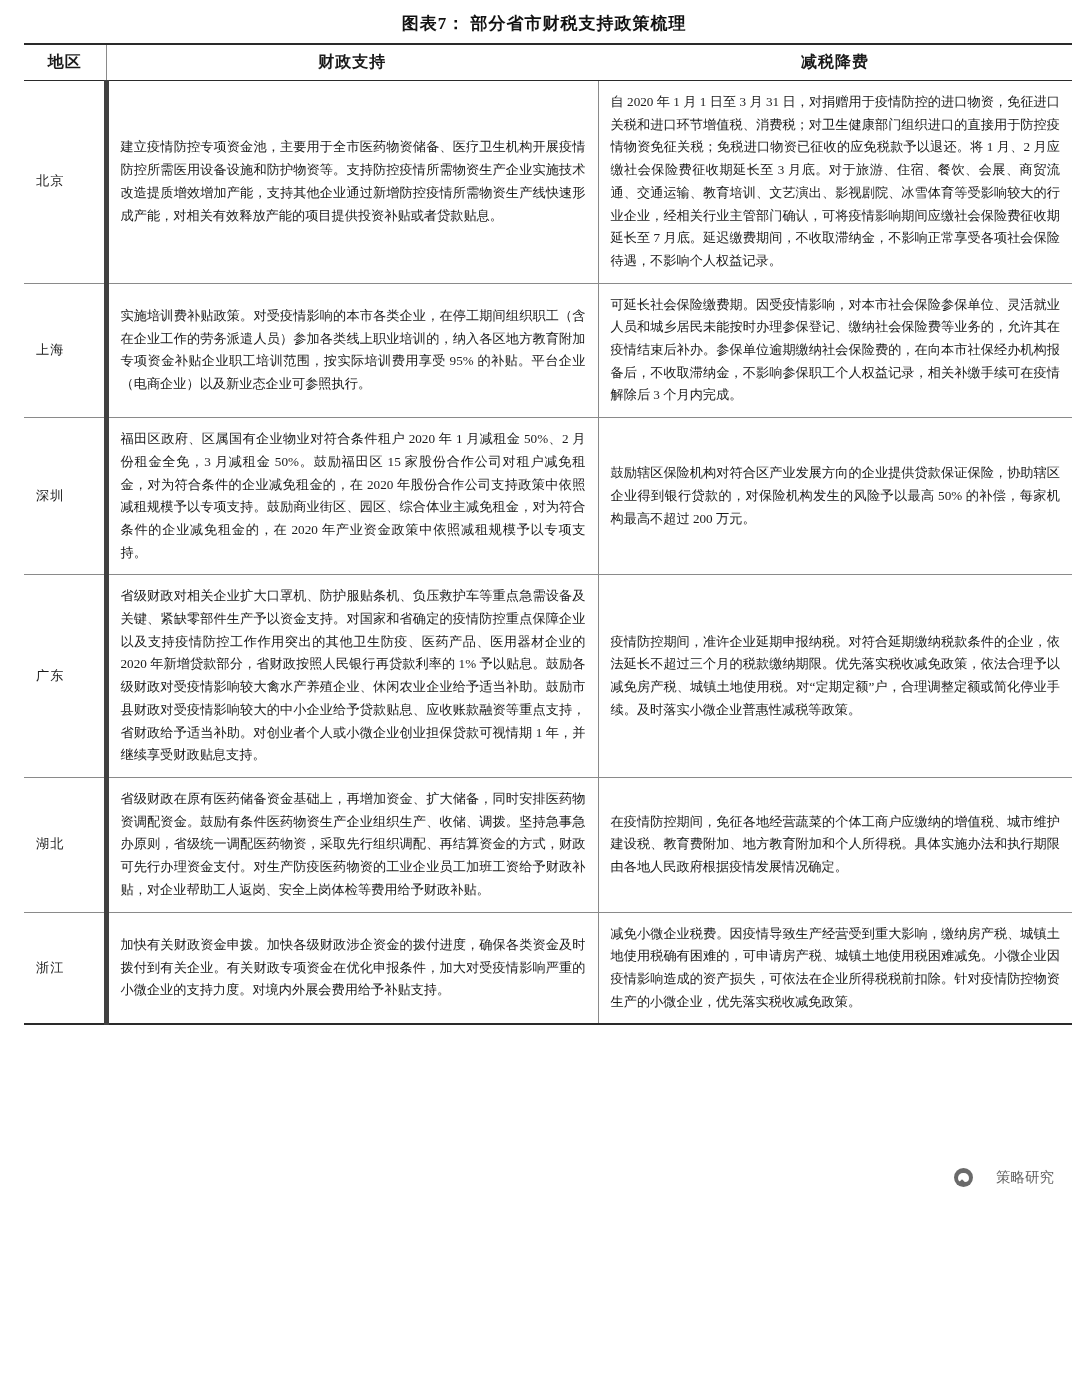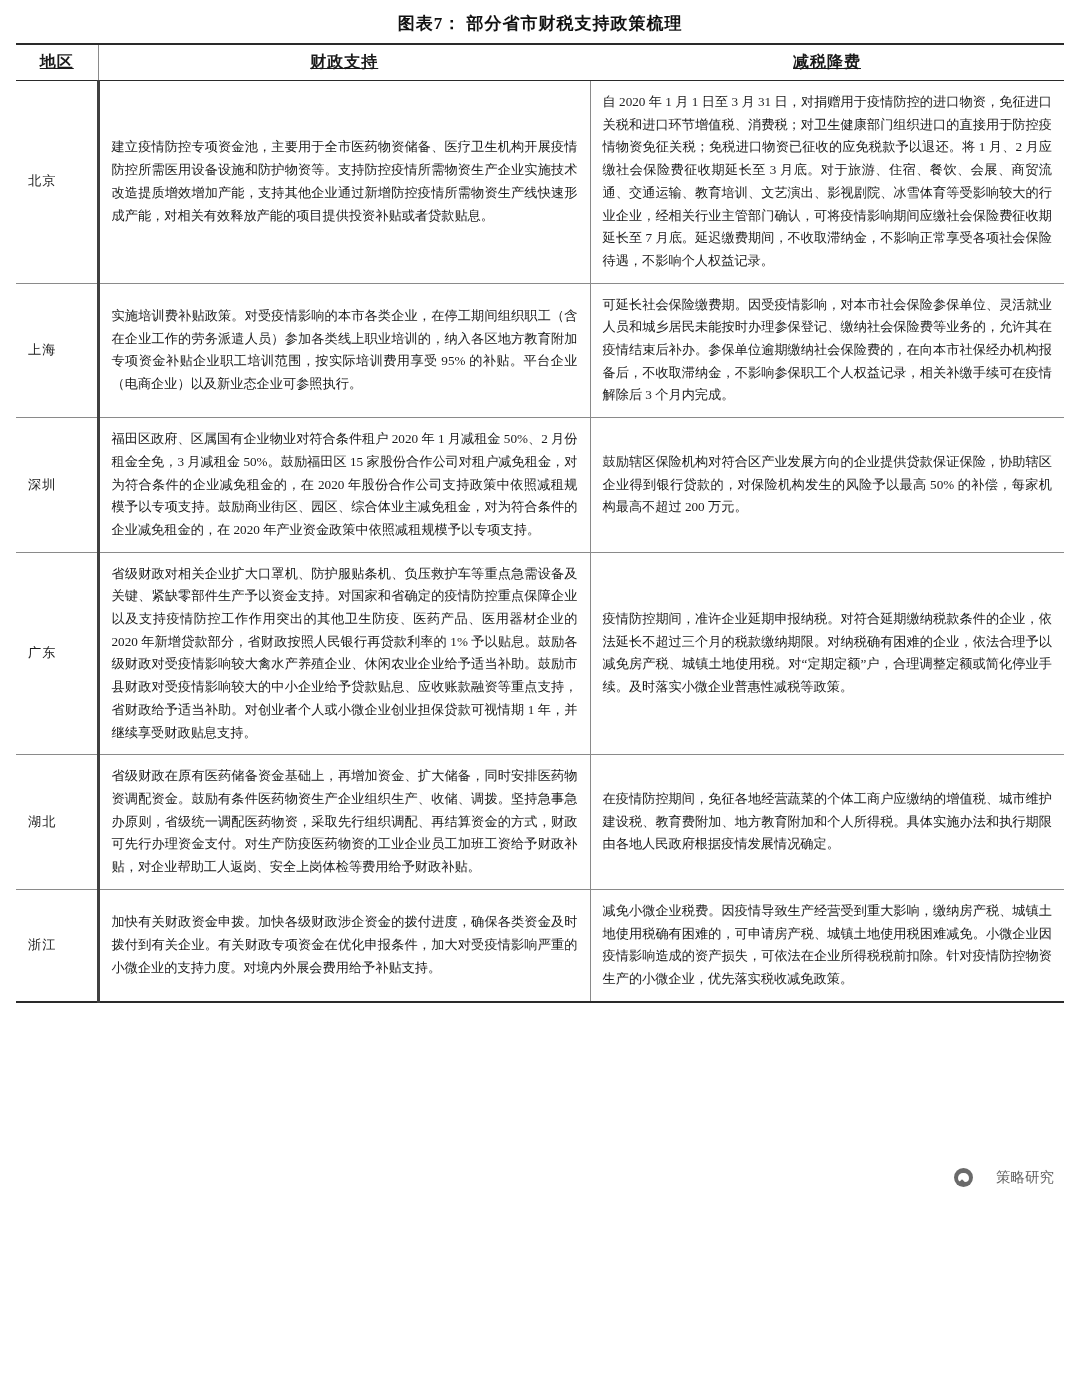--- a/index.html
+++ b/index.html
@@ -12,21 +12,21 @@
     height: 1397px;
     font-family: "Liberation Serif", "DejaVu Serif", serif;
     color: #1a1a1a;
     position: relative;
     overflow: hidden;
   }
   .page {
     width: 1080px;
     height: 1209px;
     box-sizing: border-box;
-    padding: 6px 16px 0 16px;
+    padding: 6px 16px 0 24px;
     position: relative;
   }
   .title {
     text-align: center;
     font-size: 17px;
     font-weight: bold;
     letter-spacing: 1px;
     padding: 6px 0 8px 0;
     color: #111;
   }
@@ -37,42 +37,41 @@
     border-top: 2px solid #2a2a2a;
     border-bottom: 2px solid #2a2a2a;
   }
   table.policy th {
     font-size: 16px;
     font-weight: bold;
     text-align: center;
     padding: 7px 4px;
     border-bottom: 1.5px solid #2a2a2a;
     letter-spacing: 1px;
-    text-decoration: underline;
   }
   table.policy td {
     vertical-align: middle;
     padding: 10px 12px;
     font-size: 13.2px;
     line-height: 1.72;
     border-bottom: 1px solid #8a8a8a;
     text-align: justify;
     text-justify: inter-ideograph;
   }
   table.policy tr:last-child td {
     border-bottom: none;
   }
   col.c-region { width: 82px; }
   col.c-fiscal { width: 492px; }
   col.c-tax    { width: 474px; }
 
   td.region {
     text-align: center;
     font-size: 14px;
-    border-right: 3px solid #404040;
+    border-right: 5px solid #404040;
     padding: 6px 2px;
     letter-spacing: 1px;
   }
   th.region {
     border-right: 1px solid #8a8a8a;
   }
   td.fiscal {
     border-right: 1px solid #8a8a8a;
   }
   td.tax {
@@ -157,21 +156,21 @@
         <td class="tax">可延长社会保险缴费期。因受疫情影响，对本市社会保险参保单位、灵活就业人员和城乡居民未能按时办理参保登记、缴纳社会保险费等业务的，允许其在疫情结束后补办。参保单位逾期缴纳社会保险费的，在向本市社保经办机构报备后，不收取滞纳金，不影响参保职工个人权益记录，相关补缴手续可在疫情解除后 3 个月内完成。</td>
       </tr>
       <tr>
         <td class="region">深圳</td>
         <td class="fiscal">福田区政府、区属国有企业物业对符合条件租户 2020 年 1 月减租金 50%、2 月份租金全免，3 月减租金 50%。鼓励福田区 15 家股份合作公司对租户减免租金，对为符合条件的企业减免租金的，在 2020 年股份合作公司支持政策中依照减租规模予以专项支持。鼓励商业街区、园区、综合体业主减免租金，对为符合条件的企业减免租金的，在 2020 年产业资金政策中依照减租规模予以专项支持。</td>
         <td class="tax">鼓励辖区保险机构对符合区产业发展方向的企业提供贷款保证保险，协助辖区企业得到银行贷款的，对保险机构发生的风险予以最高 50% 的补偿，每家机构最高不超过 200 万元。</td>
       </tr>
       <tr>
         <td class="region">广东</td>
         <td class="fiscal">省级财政对相关企业扩大口罩机、防护服贴条机、负压救护车等重点急需设备及关键、紧缺零部件生产予以资金支持。对国家和省确定的疫情防控重点保障企业以及支持疫情防控工作作用突出的其他卫生防疫、医药产品、医用器材企业的 2020 年新增贷款部分，省财政按照人民银行再贷款利率的 1% 予以贴息。鼓励各级财政对受疫情影响较大禽水产养殖企业、休闲农业企业给予适当补助。鼓励市县财政对受疫情影响较大的中小企业给予贷款贴息、应收账款融资等重点支持，省财政给予适当补助。对创业者个人或小微企业创业担保贷款可视情期 1 年，并继续享受财政贴息支持。</td>
-        <td class="tax">疫情防控期间，准许企业延期申报纳税。对符合延期缴纳税款条件的企业，依法延长不超过三个月的税款缴纳期限。对纳税确有困难的企业，依法合理予以减免房产税、城镇土地使用税。对“定期定额”户，合理调整定额或简化停业手续。及时落实小微企业普惠性减税等政策。</td>
+        <td class="tax">疫情防控期间，准许企业延期申报纳税。对符合延期缴纳税款条件的企业，依法延长不超过三个月的税款缴纳期限。优先落实税收减免政策，依法合理予以减免房产税、城镇土地使用税。对“定期定额”户，合理调整定额或简化停业手续。及时落实小微企业普惠性减税等政策。</td>
       </tr>
       <tr>
         <td class="region">湖北</td>
         <td class="fiscal">省级财政在原有医药储备资金基础上，再增加资金、扩大储备，同时安排医药物资调配资金。鼓励有条件医药物资生产企业组织生产、收储、调拨。坚持急事急办原则，省级统一调配医药物资，采取先行组织调配、再结算资金的方式，财政可先行办理资金支付。对生产防疫医药物资的工业企业员工加班工资给予财政补贴，对企业帮助工人返岗、安全上岗体检等费用给予财政补贴。</td>
         <td class="tax">在疫情防控期间，免征各地经营蔬菜的个体工商户应缴纳的增值税、城市维护建设税、教育费附加、地方教育附加和个人所得税。具体实施办法和执行期限由各地人民政府根据疫情发展情况确定。</td>
       </tr>
       <tr>
         <td class="region">浙江</td>
         <td class="fiscal">加快有关财政资金申拨。加快各级财政涉企资金的拨付进度，确保各类资金及时拨付到有关企业。有关财政专项资金在优化申报条件，加大对受疫情影响严重的小微企业的支持力度。对境内外展会费用给予补贴支持。</td>
         <td class="tax">减免小微企业税费。因疫情导致生产经营受到重大影响，缴纳房产税、城镇土地使用税确有困难的，可申请房产税、城镇土地使用税困难减免。小微企业因疫情影响造成的资产损失，可依法在企业所得税税前扣除。针对疫情防控物资生产的小微企业，优先落实税收减免政策。</td>

